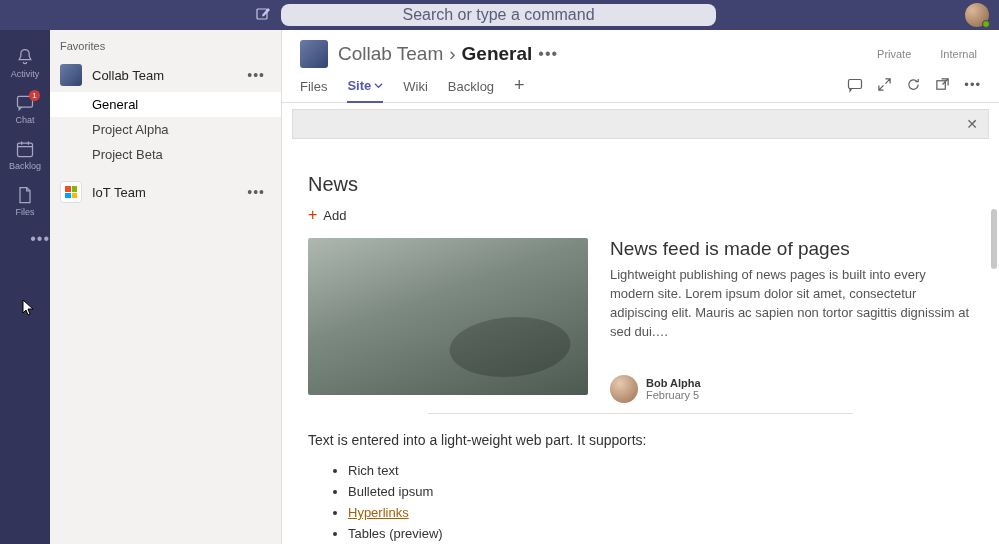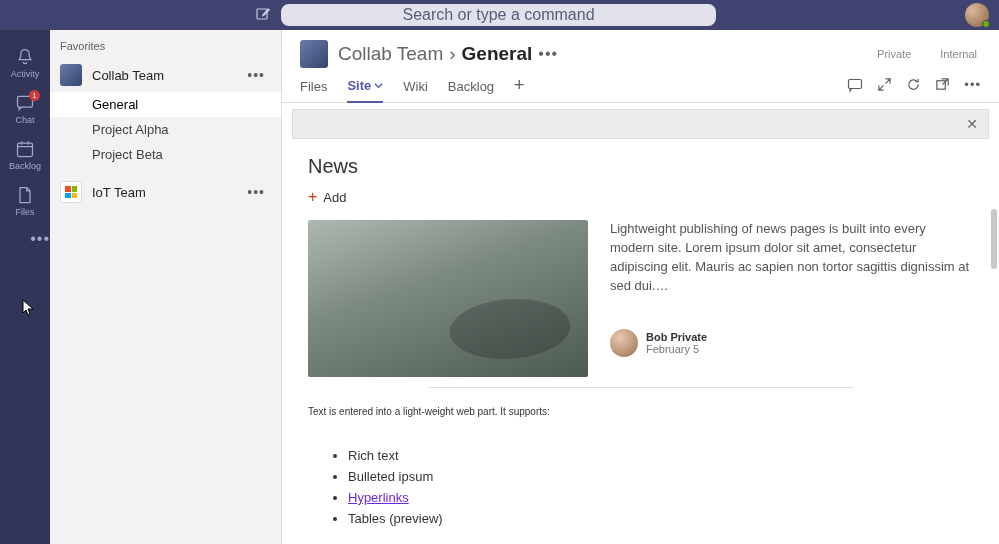--- a/index.html
+++ b/index.html
@@ -37,42 +37,42 @@
 .hdr-right{margin-left:auto;display:flex;gap:21px;font-size:11px;color:#888}
 .hdr-right span{padding:1px 4px;border:0 solid #ddd}
 .tabs{display:flex;align-items:center;gap:20px;padding:6px 18px 0;font-size:13px;color:#605e5c;border-bottom:1px solid #e1dfdd;position:relative}
 .tab{padding:4px 0 8px;cursor:pointer;display:flex;align-items:center;gap:3px}
 .tab.active{color:#5558af;border-bottom:2px solid #5558af;margin-bottom:-1px;font-weight:600}
 .tab-add{font-size:18px;color:#605e5c;cursor:pointer;padding-bottom:6px}
 .tab-actions{margin-left:auto;display:flex;gap:14px;color:#605e5c;padding-bottom:6px}
 .tab-actions span{cursor:pointer}
 .banner{margin:6px 10px 0;background:#ececec;border:1px solid #ddd;padding:6px 10px;font-size:12px;color:#444;display:flex;align-items:center}
 .banner-x{margin-left:auto;cursor:pointer;font-size:14px;color:#666}
-.content{flex:1;overflow:auto;padding:16px 26px;position:relative}
+.content{flex:1;overflow:auto;padding:34px 26px;position:relative}
 .scrollbar{position:absolute;right:2px;top:70px;width:6px;height:60px;background:#c8c8c8;border-radius:3px}
 .news-h{font-size:20px;font-weight:400;color:#333}
 .add-row{display:flex;align-items:center;gap:6px;color:#333;font-size:13px;margin:10px 0 14px;cursor:pointer}
 .add-row .plus{color:#d83b01;font-size:16px;font-weight:300}
 .article{display:flex;gap:22px;margin-bottom:10px}
 .thumb{width:280px;height:157px;background:linear-gradient(160deg,#aeb8b0 0%,#7d8a82 40%,#4d5a52 100%);position:relative;overflow:hidden;border-radius:2px}
 .thumb::after{content:"";position:absolute;right:18px;bottom:18px;width:120px;height:60px;border-radius:50%;background:rgba(0,0,0,.2);transform:skewX(-12deg)}
 .art-body{flex:1;display:flex;flex-direction:column}
 .art-title{font-size:19px;color:#333;font-weight:400;margin-bottom:6px}
 .art-desc{font-size:13px;color:#555;line-height:1.45}
 .author{display:flex;align-items:center;gap:8px;margin-top:34px}
 .author-av{width:28px;height:28px;border-radius:50%;background:radial-gradient(circle at 35% 30%,#e8c9b0,#9a7050)}
 .author-meta{display:flex;flex-direction:column;font-size:11px;color:#333}
 .author-meta .nm{font-weight:600}
 .author-meta .dt{color:#777}
 .views{font-size:11px;color:#777;margin-top:12px}
 .divider{height:1px;background:#ddd;margin:10px 120px 18px}
-.textdesc{font-size:10px;color:#333;margin-bottom:28px}
+.textdesc{font-size:14px;color:#333;margin-bottom:12px}
 ul.feats{list-style:disc;padding-left:40px;font-size:13px;color:#333}
 ul.feats li{padding:3px 0}
-ul.feats a{color:#6d28d9;}
+ul.feats a{color:#a16207;}
 .cursor{position:absolute;left:22px;top:299px;pointer-events:none}
 svg{display:block}
 </style>
 </head>
 <body>
 
 <div class="app">
   <div class="titlebar">
     <span class="compose-ic">
       <svg width="16" height="16" viewBox="0 0 16 16" fill="none" stroke="currentColor" stroke-width="1.2">
@@ -202,25 +202,26 @@
       <div class="content">
         <div class="scrollbar"></div>
         <div class="news-h">News</div>
         <div class="add-row">
           <span class="plus">+</span>
           <span>Add</span>
         </div>
         <div class="article">
           <div class="thumb"></div>
           <div class="art-body">
+            <div class="art-title">News feed is made of pages</div>
             <div class="art-desc">Lightweight publishing of news pages is built into every modern site. Lorem ipsum dolor sit amet, consectetur adipiscing elit. Mauris ac sapien non tortor sagittis dignissim at sed dui.…</div>
             <div class="author">
               <div class="author-av"></div>
               <div class="author-meta">
-                <span class="nm">Bob Private</span>
+                <span class="nm">Bob Alpha</span>
                 <span class="dt">February 5</span>
               </div>
             </div>
           </div>
         </div>
         <div class="divider"></div>
         <div class="textdesc">Text is entered into a light-weight web part. It supports:</div>
         <ul class="feats">
           <li>Rich text</li>
           <li>Bulleted ipsum</li>

